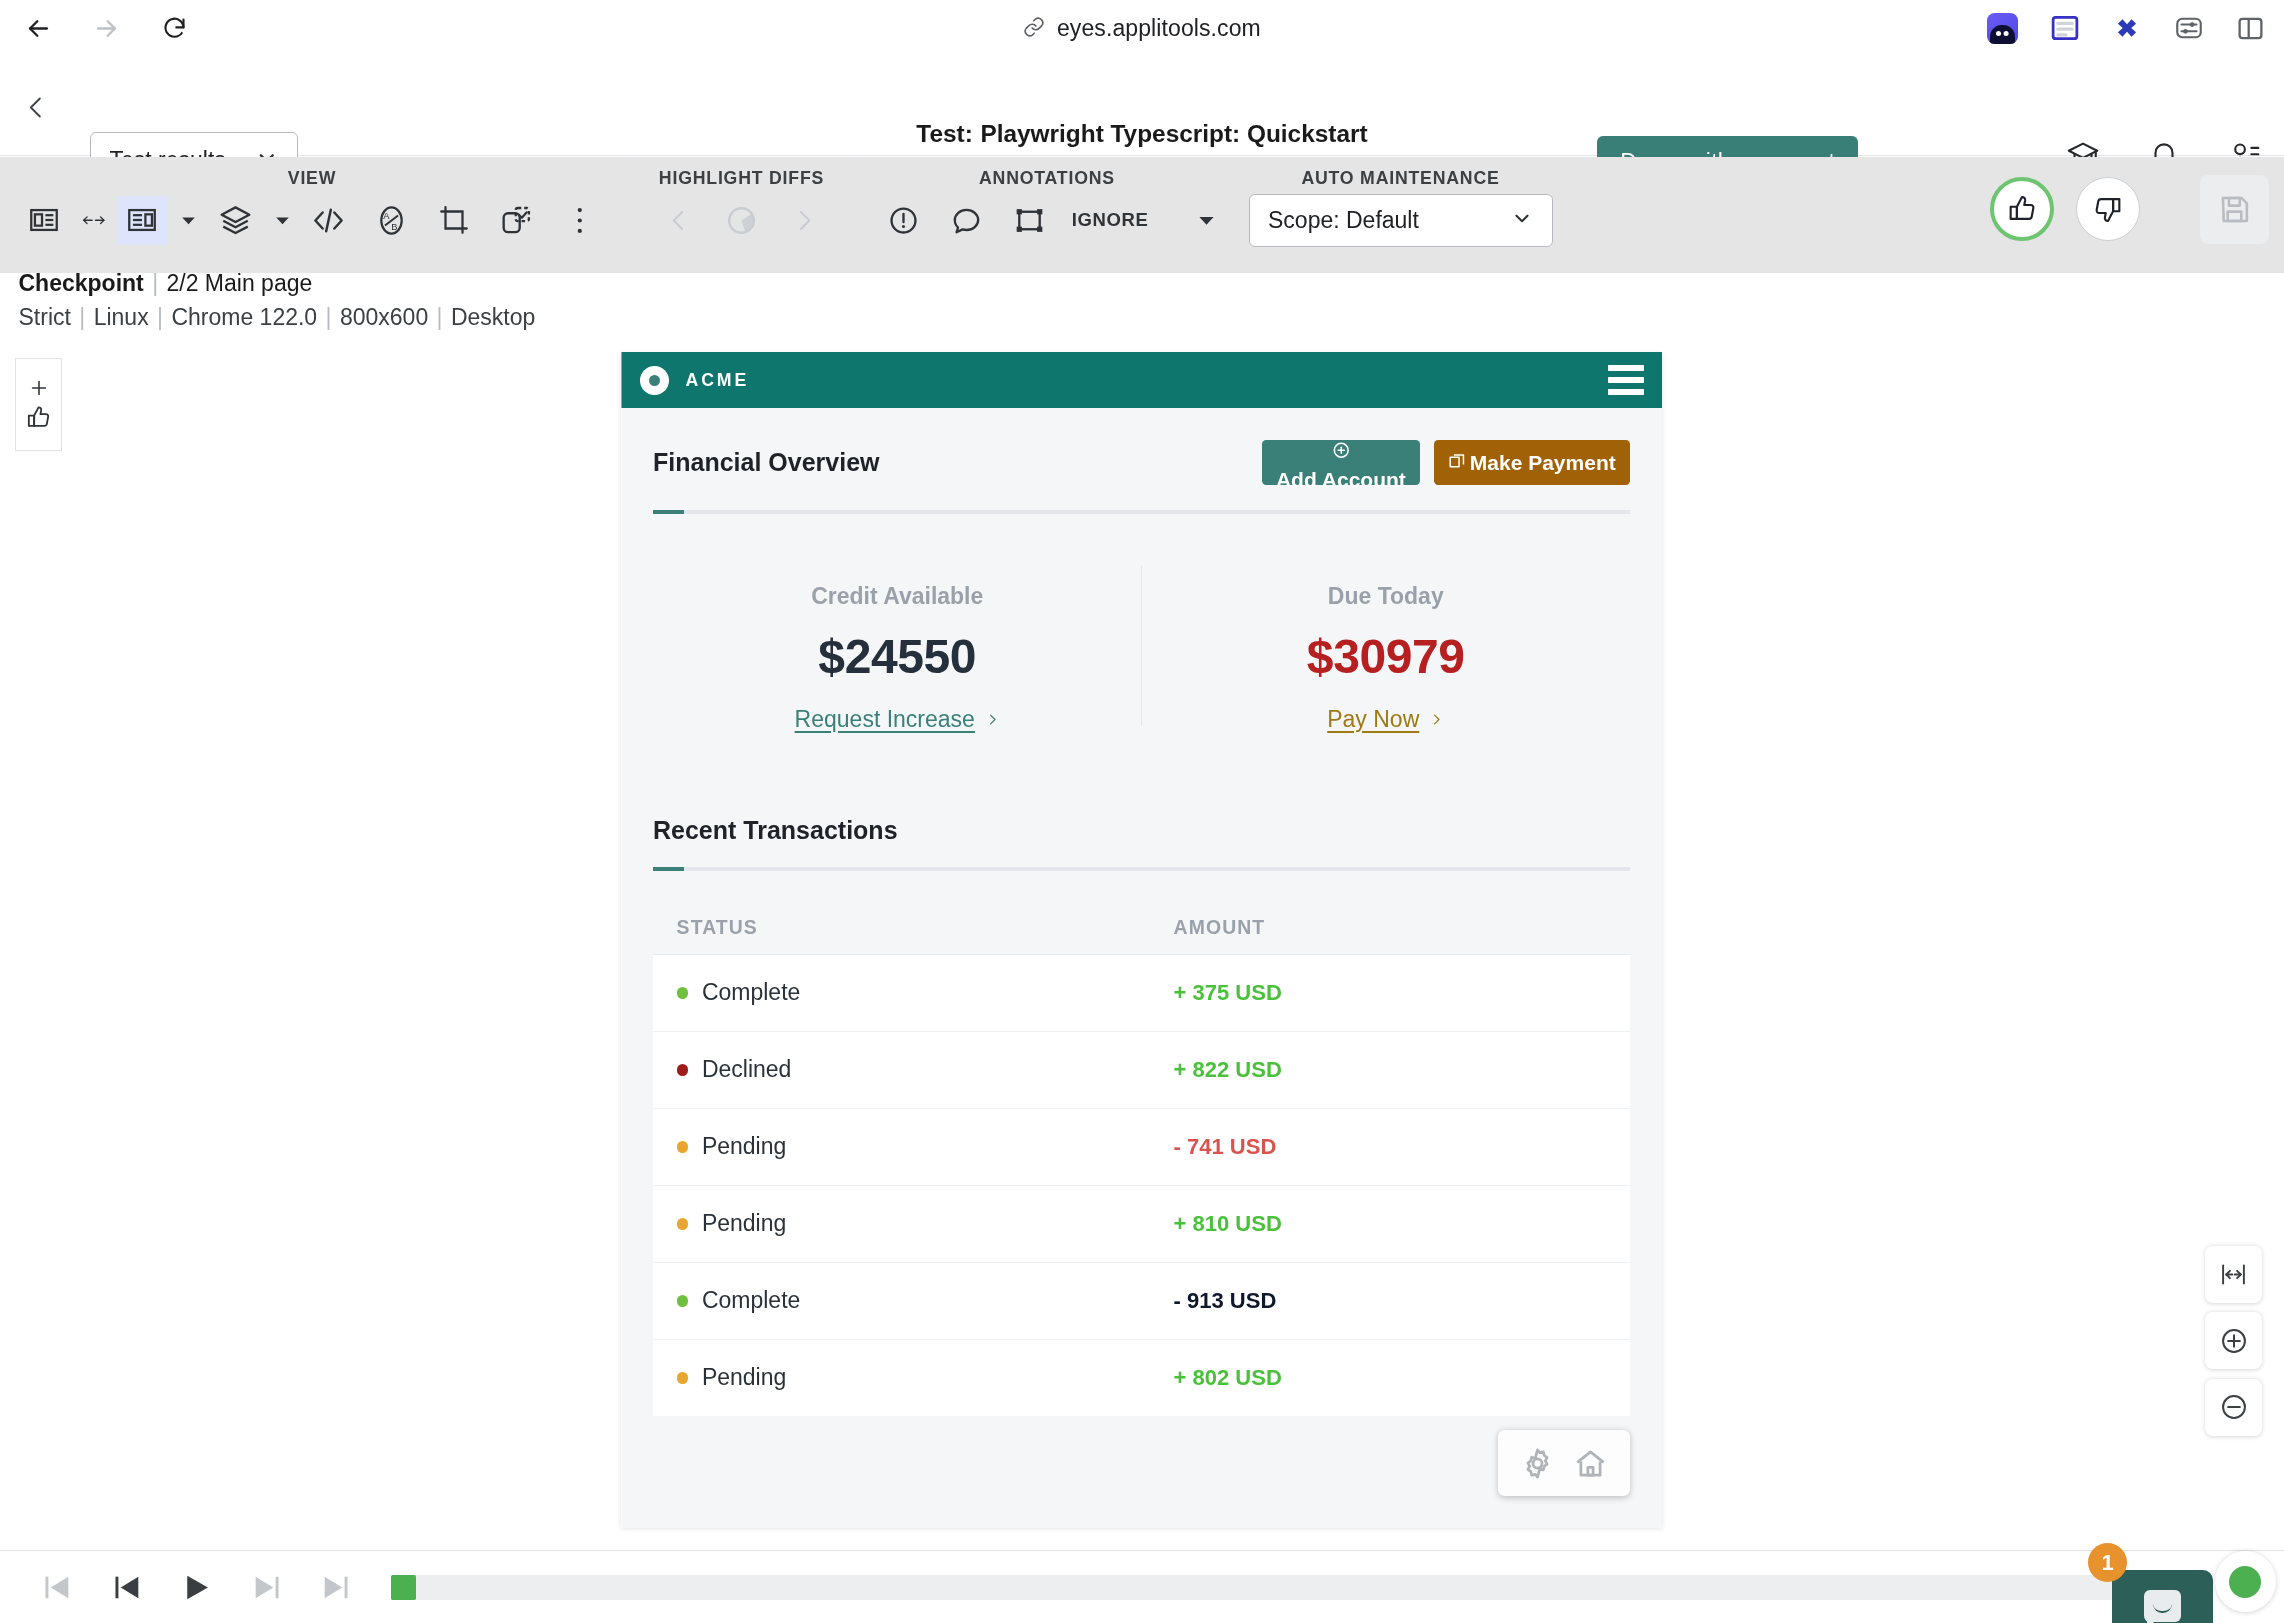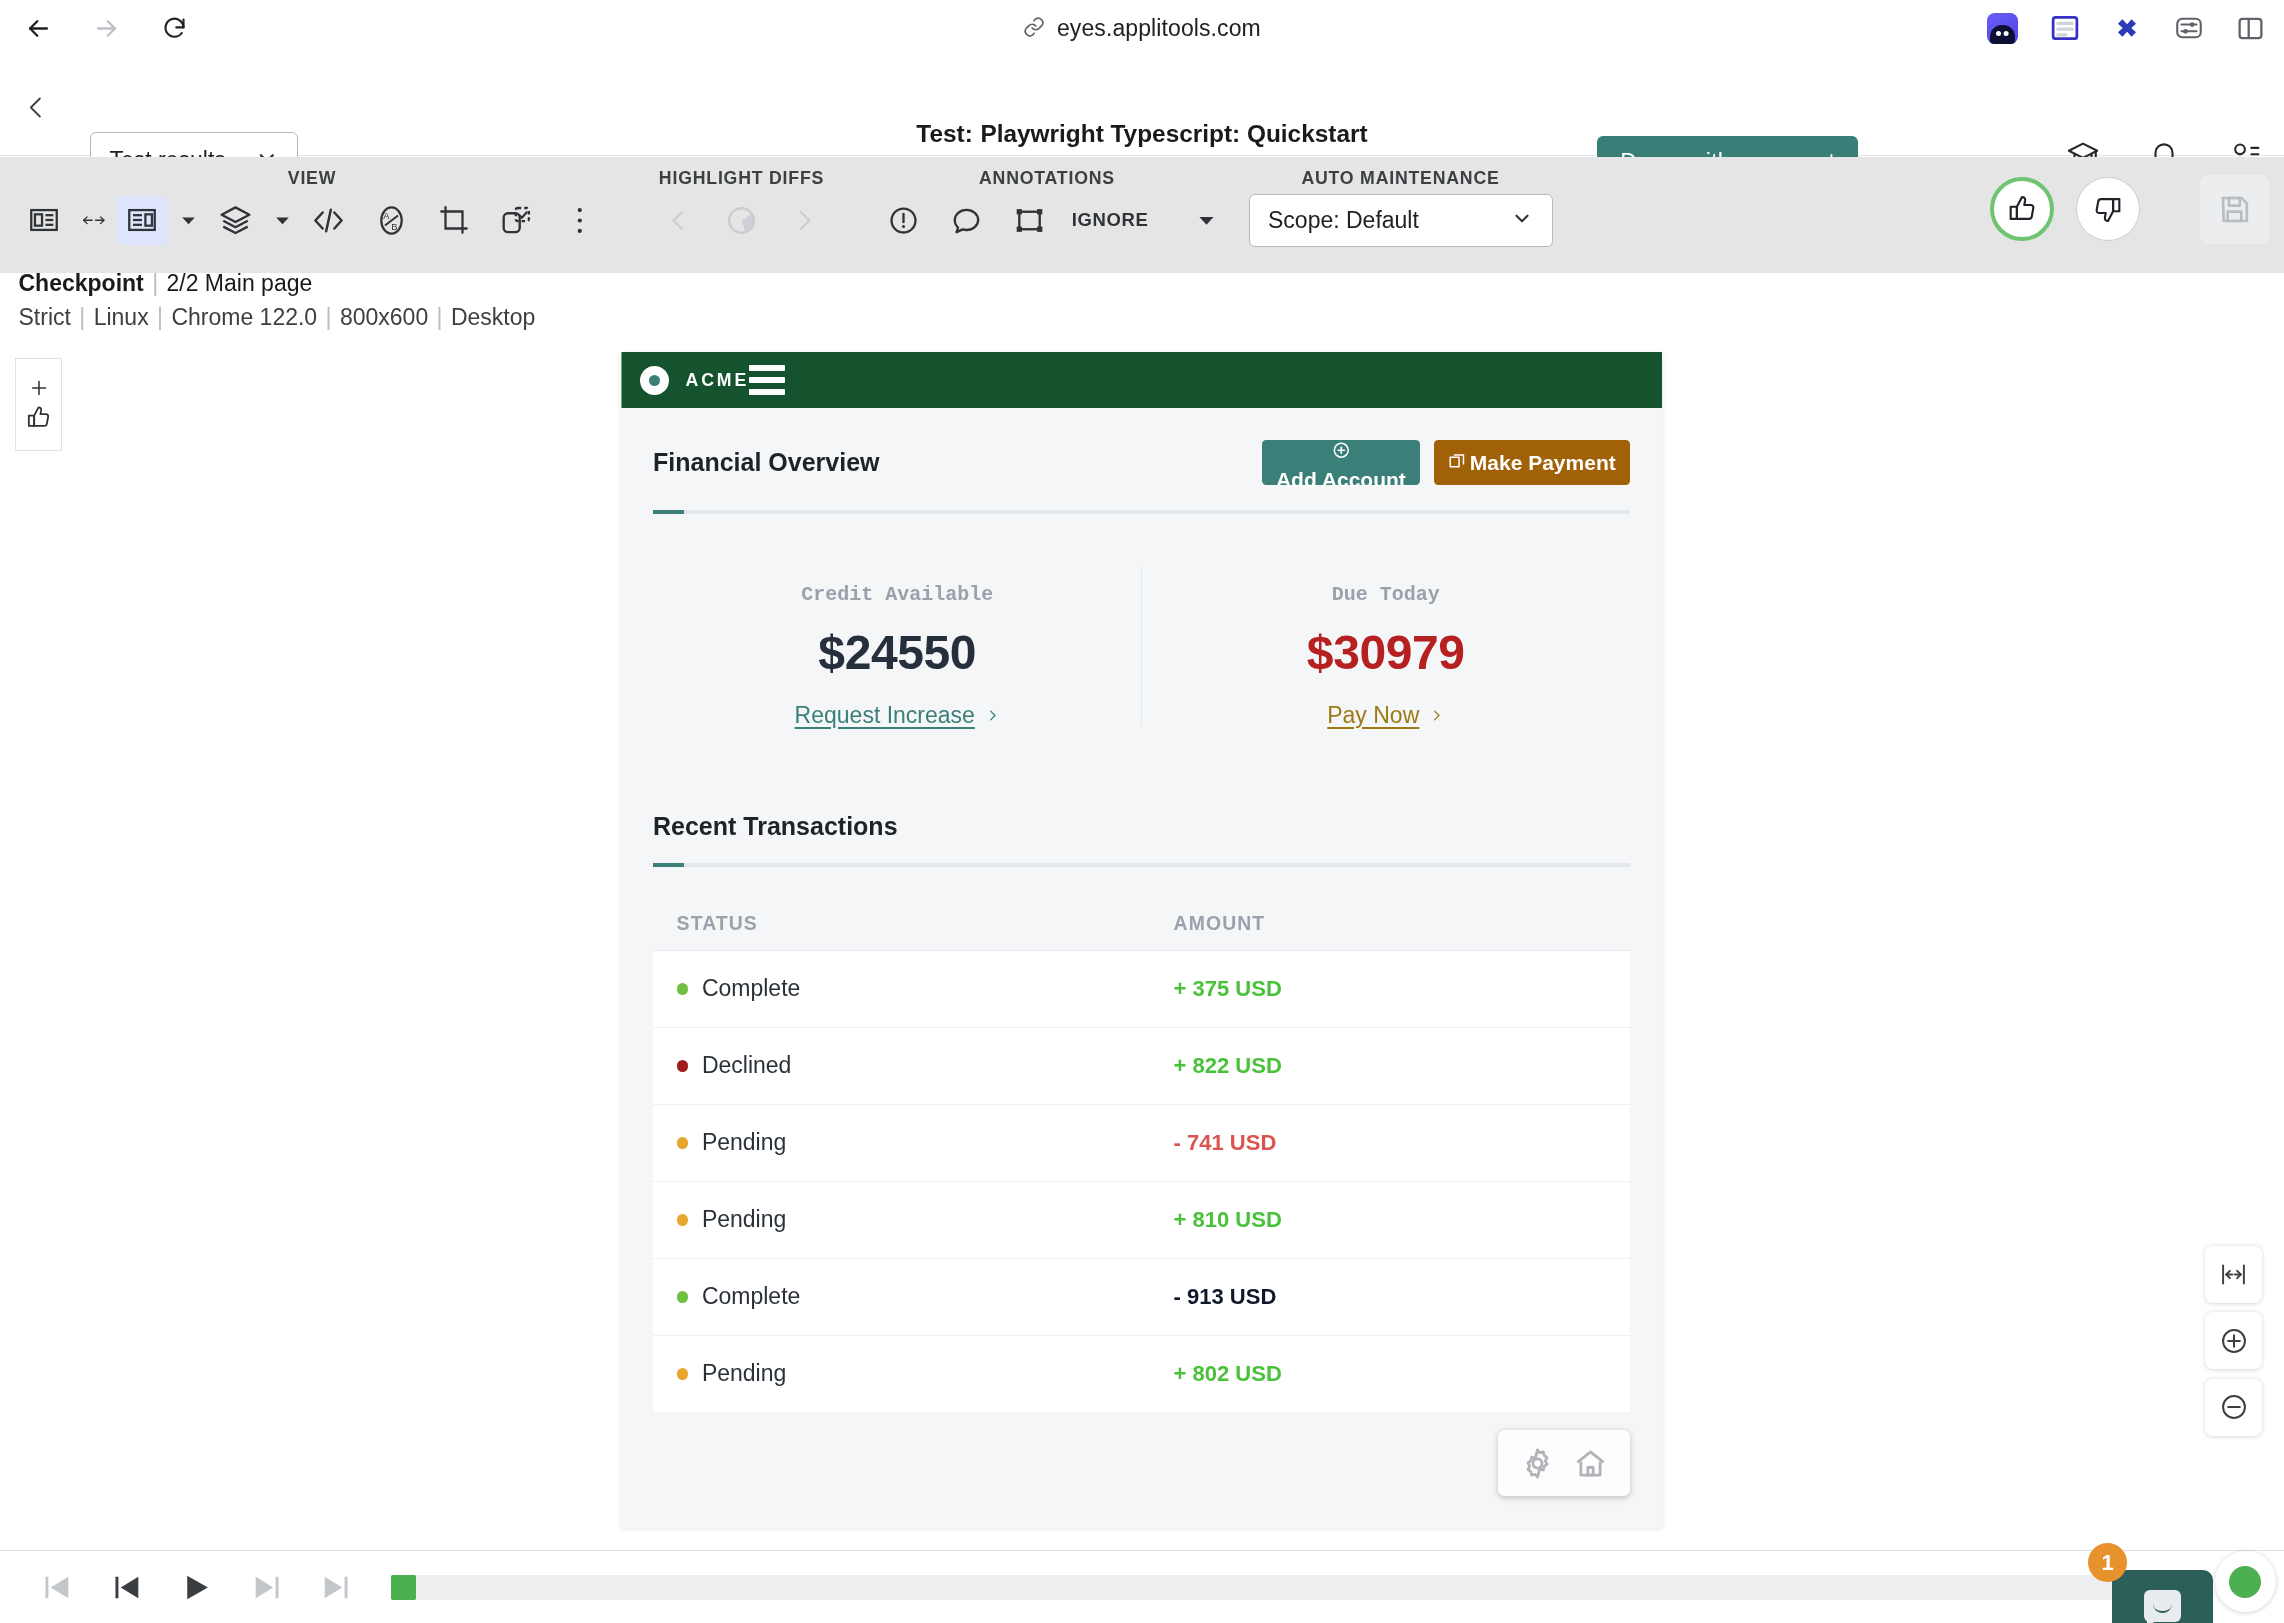--- a/index.html
+++ b/index.html
@@ -115,22 +115,22 @@
   .thumb-bar { position: absolute; left: 15px; top: 358px; width: 5.9px; height: 93px; background: #5cb85c; }
   .tw-ico { color: #2f3337; display: flex; align-items: center; justify-content: center; }
 
   
   .shot {
     position: absolute; left: 621px; top: 352px; width: 1041px; height: 1176px;
     background: #f4f6f8; box-shadow: 0 0.8px 5px rgba(0,0,0,.12);
   }
   .shot-split { position: absolute; left: 621px; top: 352px; width: 0.8px; height: 1176px; background: rgba(255,255,255,.45); }
   .acme-bar {
-    height: 56px; background: #14532d; display: flex; align-items: center;
-    padding: 0 18.5px; justify-content: flex-start;
+    height: 56px; background: #0f766e; display: flex; align-items: center;
+    padding: 0 18.5px; justify-content: space-between;
   }
   .acme-left { display: flex; align-items: center; gap: 17px; }
   .acme-logo { width: 29px; height: 29px; border-radius: 50%; background: #fff; display: flex; align-items: center; justify-content: center; }
   .acme-logo i { display:block; width: 11px; height: 11px; border-radius: 50%; background: #3a8078; }
   .acme-name { color: #fff; font-size: 17.7px; letter-spacing: 2.9px; font-weight: 600; }
   .hamburger { display: flex; flex-direction: column; gap: 5.9px; }
   .hamburger i { display: block; width: 36px; height: 5.9px; background: #fff; border-radius: 0.8px; }
 
   .shot-body { padding: 0 32px; }
   .sec-head { display: flex; align-items: center; justify-content: space-between; padding-top: 32px; }
@@ -141,21 +141,21 @@
     display: flex; align-items: center; padding: 0 14.3px; gap: 4.2px; white-space: nowrap;
   }
   .btn-add { background: #3a8078; flex-direction: column; }
   .btn-pay { background: #a16207; }
   .rule { margin-top: 25px; height: 4.2px; background: #e3e7ec; position: relative; }
   .rule i { position: absolute; left: 0; top: 0; width: 31px; height: 4.2px; background: #3a8078; }
 
   .kpis { display: flex; margin-top: 69px; }
   .kpi { flex: 1; text-align: center; position: relative; }
   .kpi + .kpi:before { content: ""; position: absolute; left: -0.8px; top: -17px; width: 0.8px; height: 160px; background: #e3e7ec; }
-  .kpi-label { font-size: 20px; color: #9aa1ab; font-weight: 600; font-family: Liberation Mono, monospace; }
+  .kpi-label { font-size: 23px; color: #9aa1ab; font-weight: 600; }
   .kpi-value { font-size: 48px; font-weight: 700; margin-top: 18.5px; letter-spacing: -0.4px; }
   .kpi-value.dark { color: #26303c; }
   .kpi-value.red { color: #b62020; }
   .kpi-link { margin-top: 22px; font-size: 23px; display: inline-flex; align-items: center; gap: 10px; }
   .kpi-link u { text-decoration: underline; text-underline-offset: 4.2px; }
   .kpi-link.teal { color: #3a8078; }
   .kpi-link.gold { color: #9d7a14; }
 
   .tx-title { margin-top: 83px; font-size: 25px; font-weight: 700; color: #1f2329; }
   .tx-head { display: flex; margin-top: 45px; padding: 0 23.6px 15px 23.6px; }

